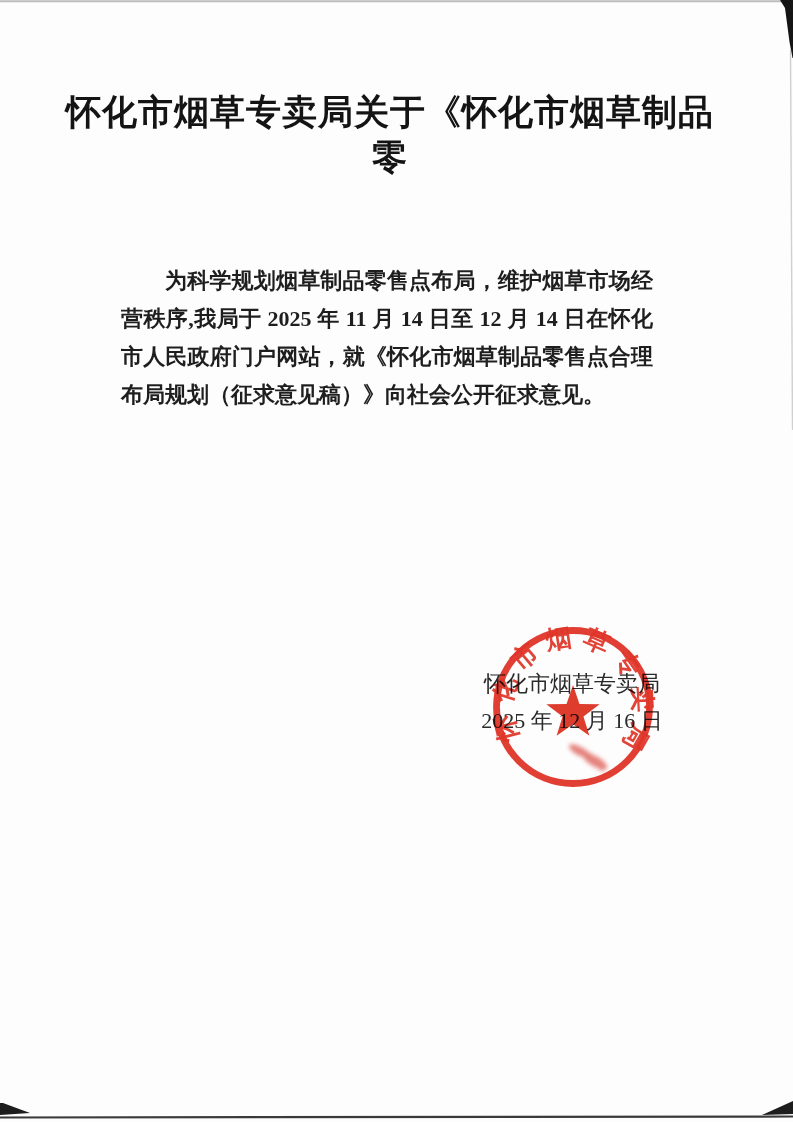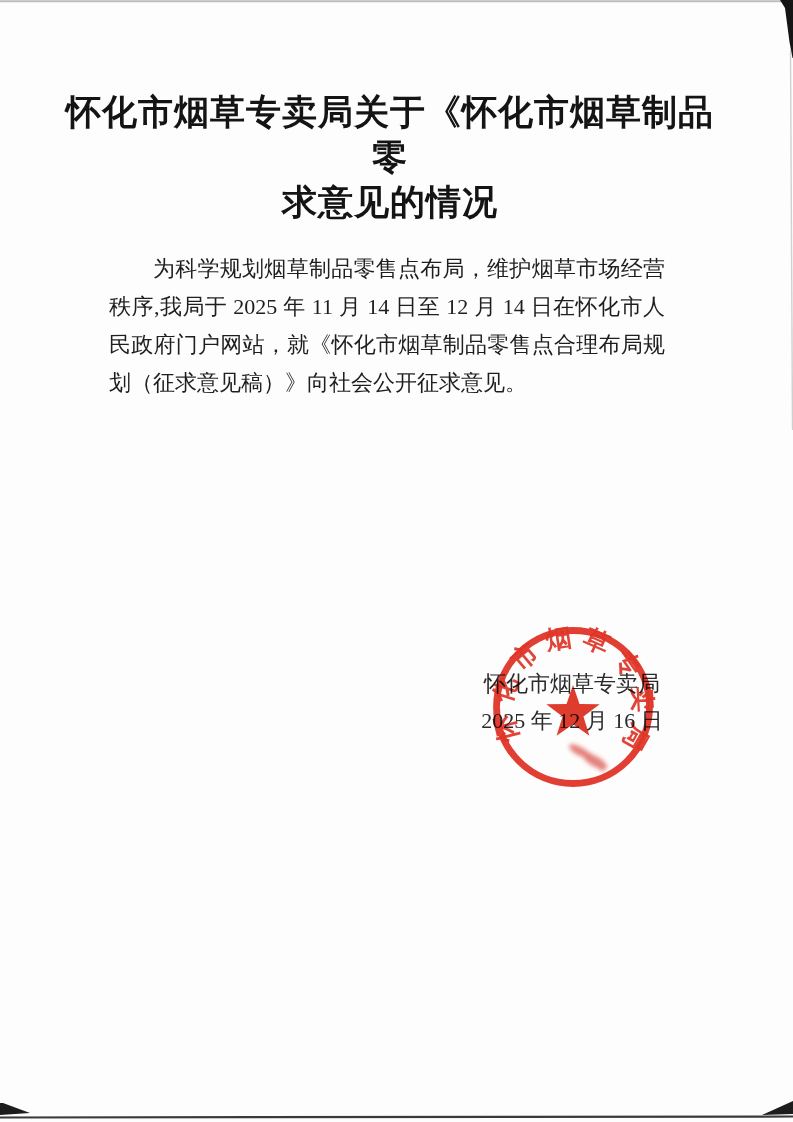--- a/index.html
+++ b/index.html
@@ -30,23 +30,24 @@
     position: absolute;
     top: 250px;
     left: 109px;
     width: 556px;
     font-size: 22px;
     line-height: 38px;
     text-align: justify;
     color: #1e1e1e;
   }
   .doc-body p {
-    margin: 0;
+    margin: 12px;
     text-indent: 2em;
     word-break: break-all;
+    font-weight: bold;
   }
   .signature {
     position: absolute;
     top: 665px;
     left: 476px;
     width: 192px;
     text-align: center;
     font-size: 22px;
     line-height: 37px;
     color: #2a2a2a;
@@ -72,21 +73,20 @@
     pointer-events: none;
   }
 </style>
 </head>
 <body>
 
 <div class="page">
 
   <div class="doc-title">
     <span class="t-line">怀化市烟草专卖局关于《怀化市烟草制品零</span>
-    <span class="t-line">求意见的情况</span>
   </div>
 
   <div class="doc-body">
     <p>为科学规划烟草制品零售点布局，维护烟草市场经营秩序,我局于 2025 年 11 月 14 日至 12 月 14 日在怀化市人民政府门户网站，就《怀化市烟草制品零售点合理布局规划（征求意见稿）》向社会公开征求意见。</p>
   </div>
 
   <div class="signature">
     <span class="sig-line">怀化市烟草专卖局</span>
     <span class="sig-line">2025 年 12 月 16 日</span>
   </div>

